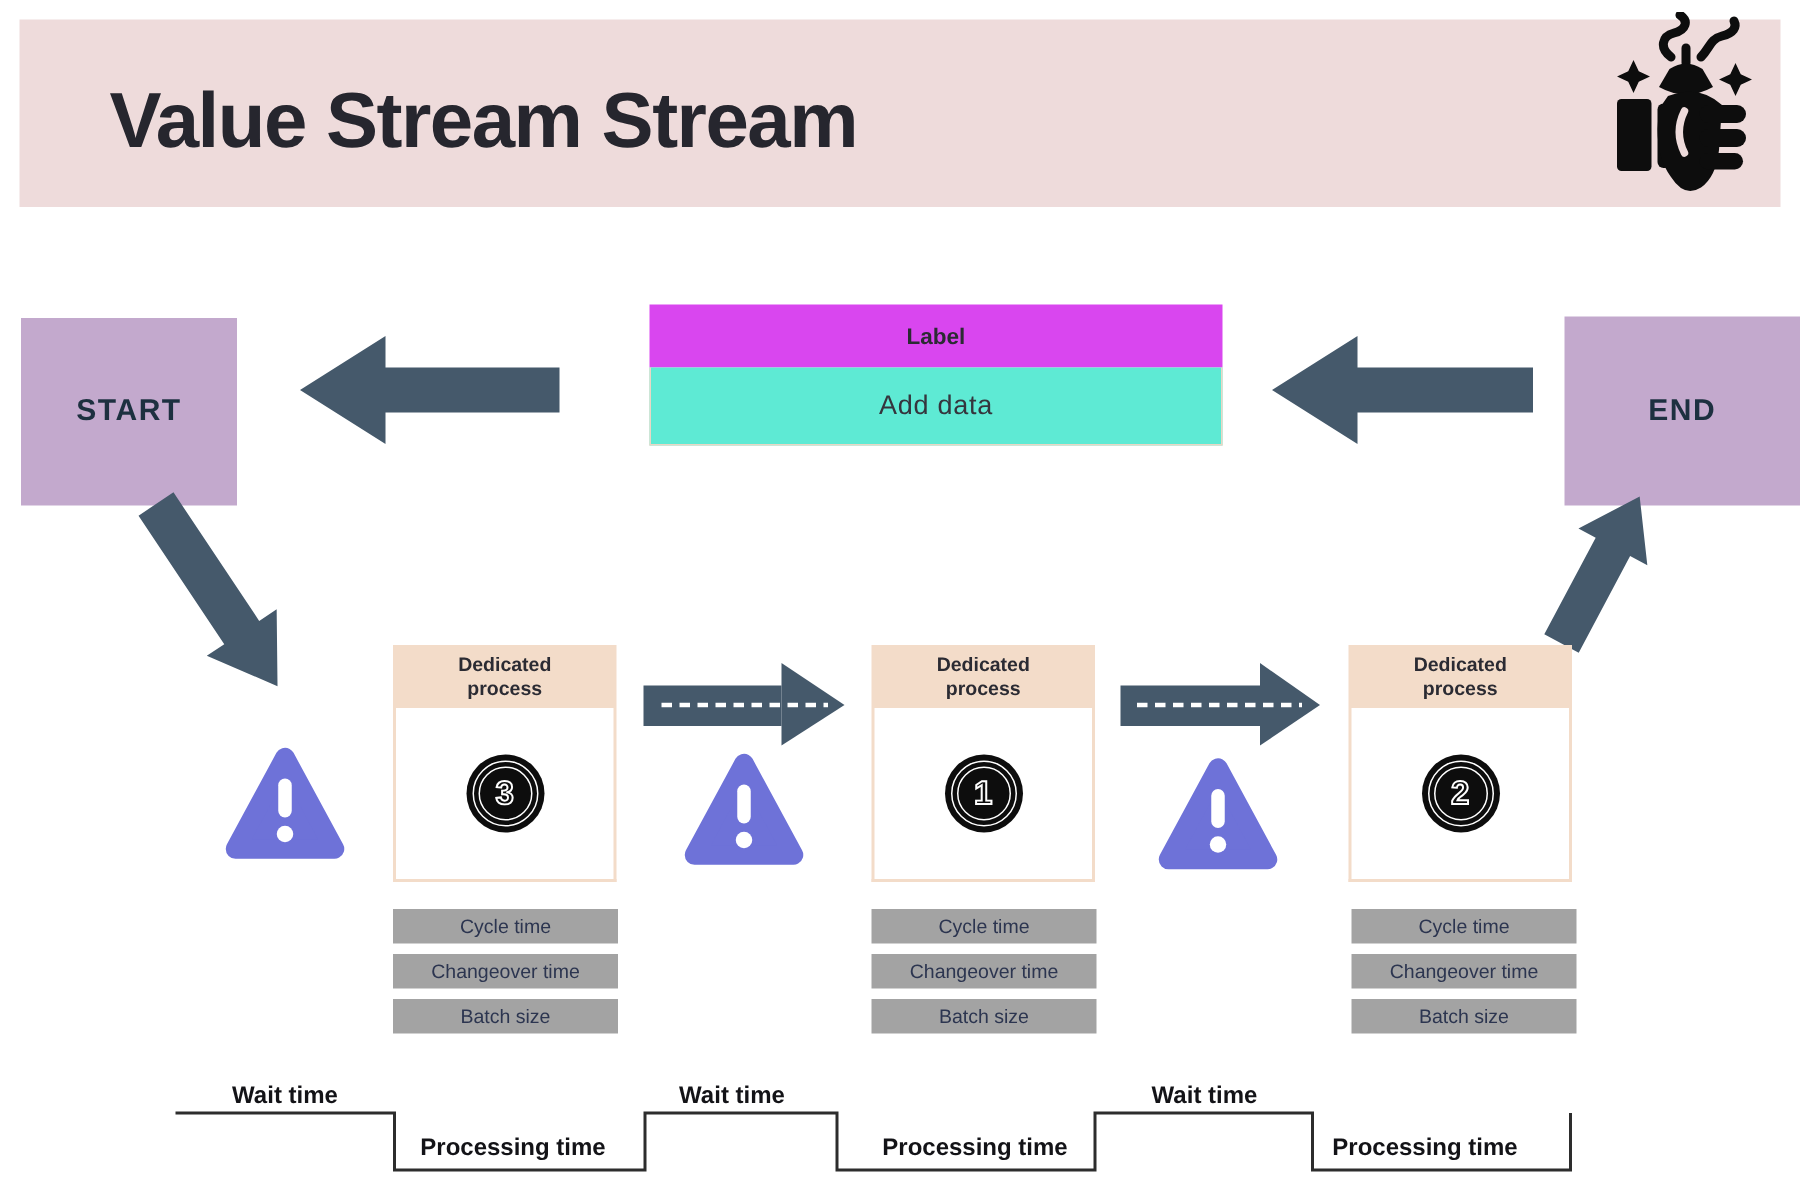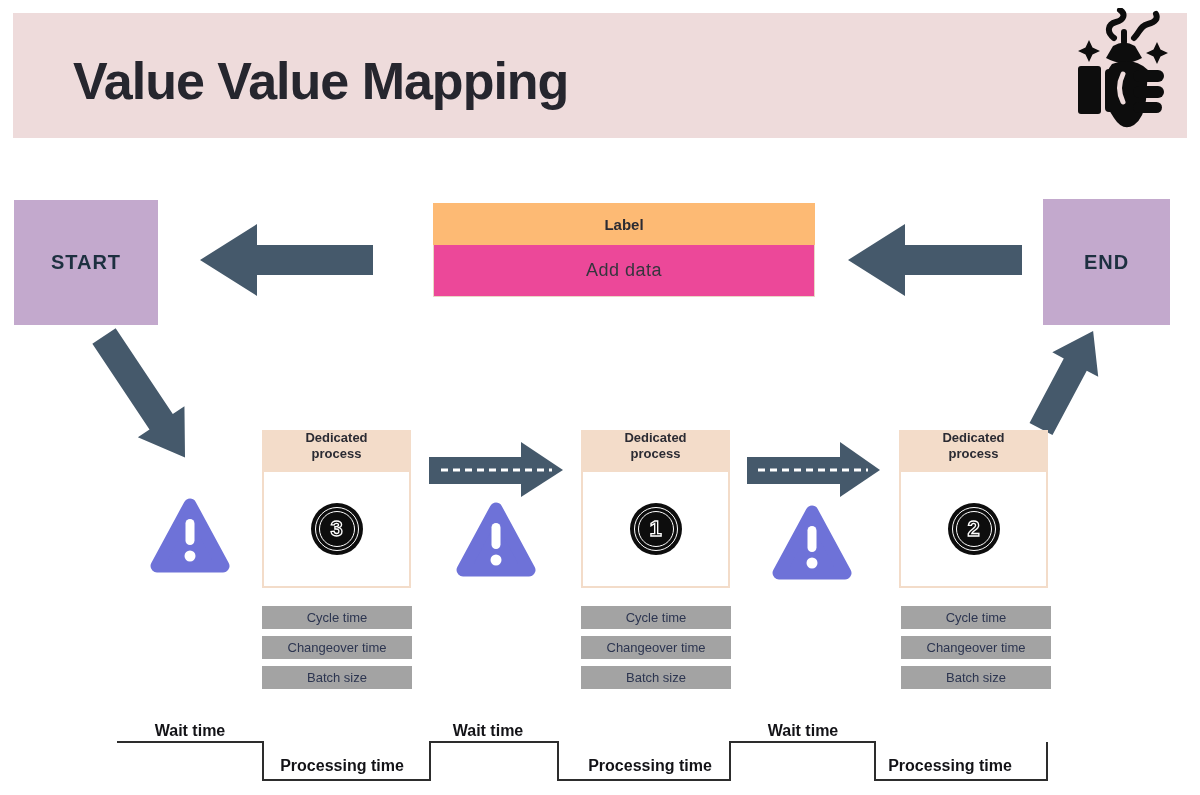--- a/index.html
+++ b/index.html
@@ -16,41 +16,41 @@
   }
   .page-title{
     position:absolute;left:60px;top:38px;
     font-size:52px;font-weight:bold;letter-spacing:-1px;color:#26262e;
   }
   .header-icon{position:absolute;left:1078px;top:8px;width:92px;height:132px;}
 
   
   .node{
     position:absolute;display:flex;align-items:center;justify-content:center;
-    background:#c3a9cd;color:#1d3040;font-weight:bold;font-size:20px;letter-spacing:1px;
+    background:#c3a9cd;color:#1d3040;font-weight:bold;font-size:20px;letter-spacing:1px;margin-top:12px;
   }
   .node-start{left:14px;top:200px;width:144px;height:125px;}
-  .node-end{left:1043px;top:199px;width:127px;height:126px;}
+  .node-end{left:1043px;top:199px;width:157px;height:126px;}
 
   
   .label-box{position:absolute;left:433px;top:203px;width:382px;height:95px;}
   .label-box .panel-header{
-    height:42px;background:#fdba74;display:flex;align-items:center;justify-content:center;
+    height:42px;background:#d946ef;display:flex;align-items:center;justify-content:center;
     font-weight:bold;font-size:15px;color:#2b2b33;
   }
   .label-box .panel-body{
-    height:51px;background:#ec4899;border:1px solid #e9d7c5;border-top:none;
+    height:51px;background:#5eead4;border:1px solid #e9d7c5;border-top:none;
     display:flex;align-items:center;justify-content:center;
     font-size:18px;color:#35353d;letter-spacing:0.5px;
   }
 
   
   .process{position:absolute;width:149px;height:158px;}
   .process .panel-header{
-    height:42px;background:#f3dcc9;display:flex;align-items:flex-start;justify-content:center;
+    height:42px;background:#f3dcc9;display:flex;align-items:center;justify-content:center;
     text-align:center;font-weight:bold;font-size:13px;line-height:1.2;color:#2b2b33;
   }
   .process .panel-header span{display:block;width:92px;}
   .process .panel-body{
     height:114px;background:#ffffff;border:2px solid #f3dcc9;border-top:none;
     display:flex;align-items:center;justify-content:center;
   }
   .process-1{left:262px;top:430px;}
   .process-2{left:581px;top:430px;}
   .process-3{left:899px;top:430px;}
@@ -85,21 +85,21 @@
   .overlay{position:absolute;left:0;top:0;width:1200px;height:795px;}
   .arrow{fill:#45596b;}
   .warn{fill:#6e72d8;stroke:#6e72d8;stroke-width:13;stroke-linejoin:round;}
 </style>
 </head>
 <body>
 
 <div id="canvas">
 
   <div class="header-band">
-    <div class="page-title">Value Value Mapping</div>
+    <div class="page-title">Value Stream Stream</div>
   </div>
 
   <svg class="header-icon" viewBox="0 0 92 132">
     <g fill="#0d0d0d" stroke="none">
 
       <path d="M11 32 l3.5 7.5 7.5 3.5 -7.5 3.5 -3.5 7.5 -3.5 -7.5 -7.5 -3.5 7.5 -3.5 z"></path>
       <path d="M79 34 l3.5 7.5 7.5 3.5 -7.5 3.5 -3.5 7.5 -3.5 -7.5 -7.5 -3.5 7.5 -3.5 z"></path>
 
       <path d="M36 30 C28 24 30 16 38 14 C46 12 48 6 42 2" fill="none" stroke="#0d0d0d" stroke-width="6" stroke-linecap="round"></path>
       <path d="M56 30 C62 24 62 18 70 16 C78 14 80 10 78 6" fill="none" stroke="#0d0d0d" stroke-width="6" stroke-linecap="round"></path>

